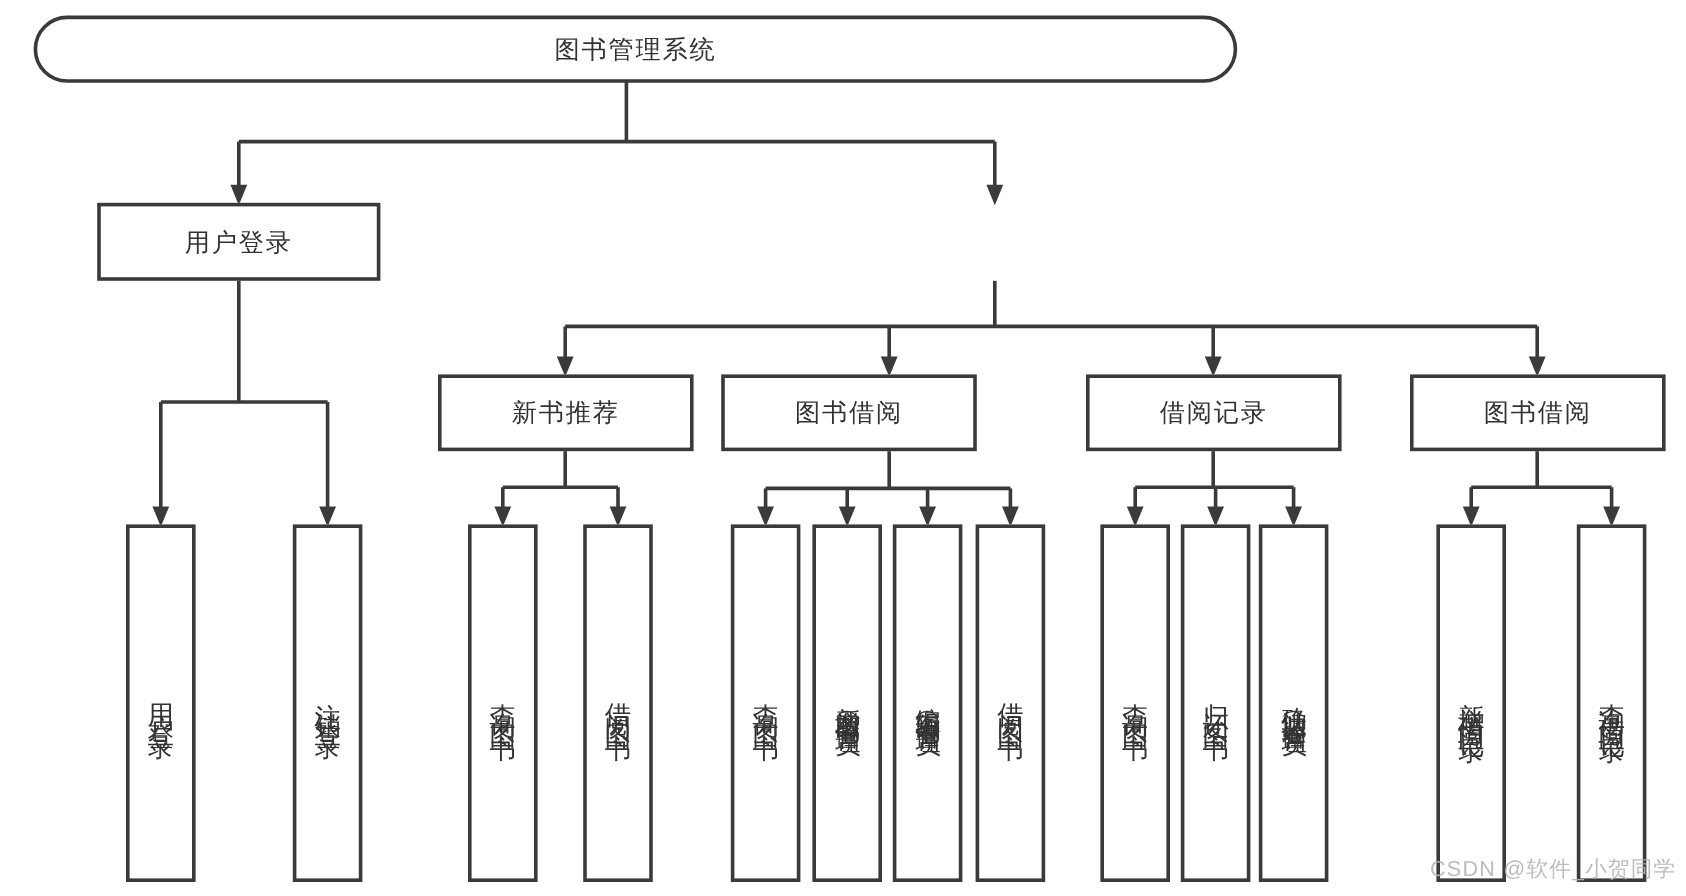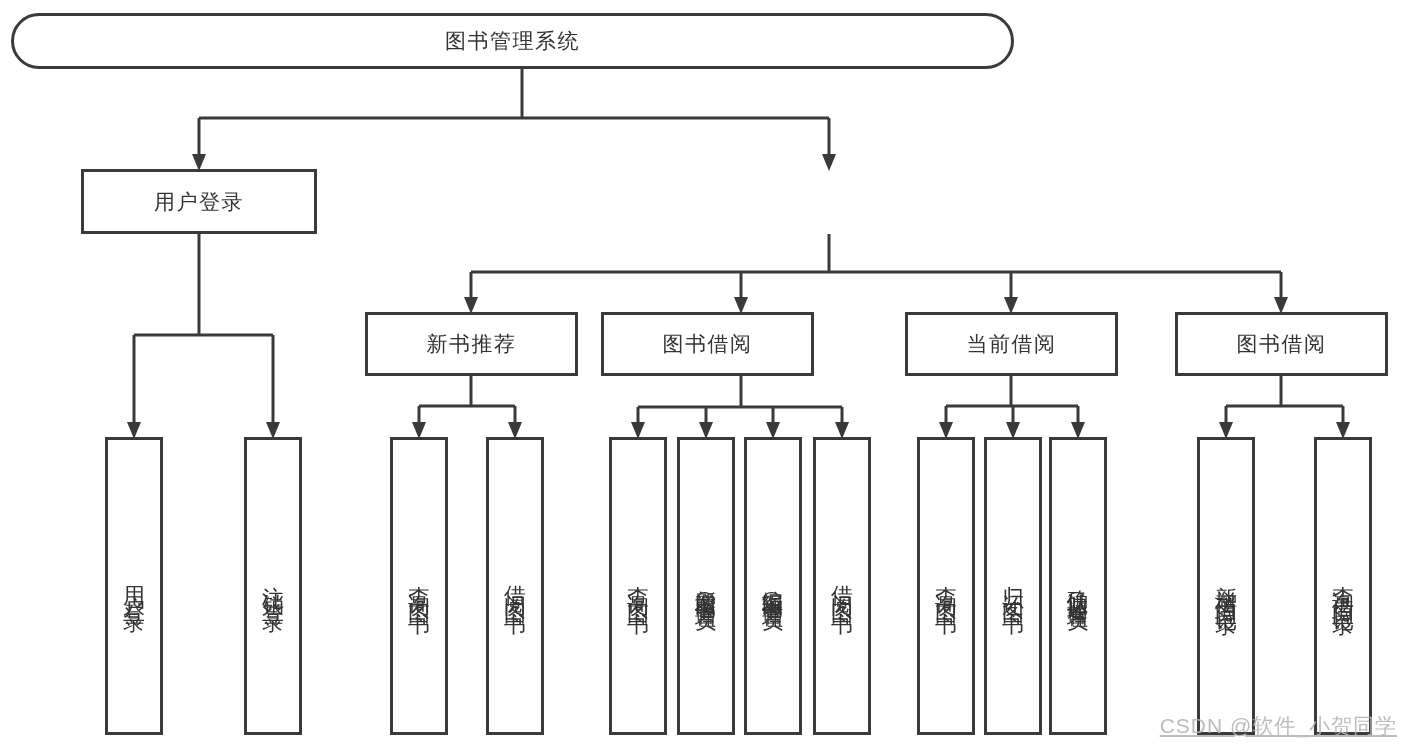--- a/index.html
+++ b/index.html
@@ -16,21 +16,21 @@
   .hlabel{font-size:21px;letter-spacing:1.5px;white-space:nowrap;}
   .leaf{width:58px;height:298px;}
   .vtext{
     writing-mode:vertical-rl;text-orientation:mixed;
     font-size:22px;letter-spacing:9px;line-height:1;white-space:nowrap;
   }
   .leaf.med .vtext{letter-spacing:6px;}
   .leaf.long .vtext{font-size:21px;letter-spacing:3px;}
   .watermark{
     position:absolute;right:8px;top:712px;z-index:3;
-    font-size:21px;letter-spacing:1px;color:var(--wm,#b5b5b5);opacity:.9;white-space:nowrap;text-decoration:underline;
+    font-size:18px;letter-spacing:1px;color:var(--wm,#b5b5b5);opacity:.9;white-space:nowrap;
   }
 </style>
 </head>
 <body>
 
 <div class="canvas">
 
   <svg class="connector-layer" width="1405" height="747" viewBox="0 0 1405 747">
       <line x1="522" y1="68" x2="522" y2="118" stroke="#3a3a3a" stroke-width="3"></line>
       <line x1="199" y1="118" x2="829" y2="118" stroke="#3a3a3a" stroke-width="3"></line>
@@ -79,36 +79,36 @@
       <line x1="1078" y1="406" x2="1078" y2="425" stroke="#3a3a3a" stroke-width="3"></line>
       <polygon points="1071,422 1085,422 1078,439" fill="#3a3a3a"></polygon>
       <line x1="1281" y1="375" x2="1281" y2="406" stroke="#3a3a3a" stroke-width="3"></line>
       <line x1="1226" y1="406" x2="1343" y2="406" stroke="#3a3a3a" stroke-width="3"></line>
       <line x1="1226" y1="406" x2="1226" y2="425" stroke="#3a3a3a" stroke-width="3"></line>
       <polygon points="1219,422 1233,422 1226,439" fill="#3a3a3a"></polygon>
       <line x1="1343" y1="406" x2="1343" y2="425" stroke="#3a3a3a" stroke-width="3"></line>
       <polygon points="1336,422 1350,422 1343,439" fill="#3a3a3a"></polygon>
     </svg>
 
-  <div class="box" style="left:11px;top:13px;width:1003px;height:56px;border-radius:28px;">
+  <div class="box" style="left:28px;top:13px;width:1003px;height:56px;border-radius:28px;">
     <span class="hlabel">图书管理系统</span>
   </div>
 
   <div class="box" style="left:81px;top:169px;width:236px;height:65px;">
     <span class="hlabel">用户登录</span>
   </div>
 
   <div class="box" style="left:365px;top:312px;width:213px;height:64px;justify-content:center;">
     <span class="hlabel">新书推荐</span>
   </div>
   <div class="box" style="left:601px;top:312px;width:213px;height:64px;">
     <span class="hlabel">图书借阅</span>
   </div>
   <div class="box" style="left:905px;top:312px;width:213px;height:64px;">
-    <span class="hlabel">当前借阅</span>
+    <span class="hlabel">借阅记录</span>
   </div>
   <div class="box" style="left:1175px;top:312px;width:213px;height:64px;">
     <span class="hlabel">图书借阅</span>
   </div>
 
   <div class="box leaf" style="left:105px;top:437px;">
     <span class="vtext">用户登录</span>
   </div>
   <div class="box leaf" style="left:244px;top:437px;">
     <span class="vtext">注销登录</span>

